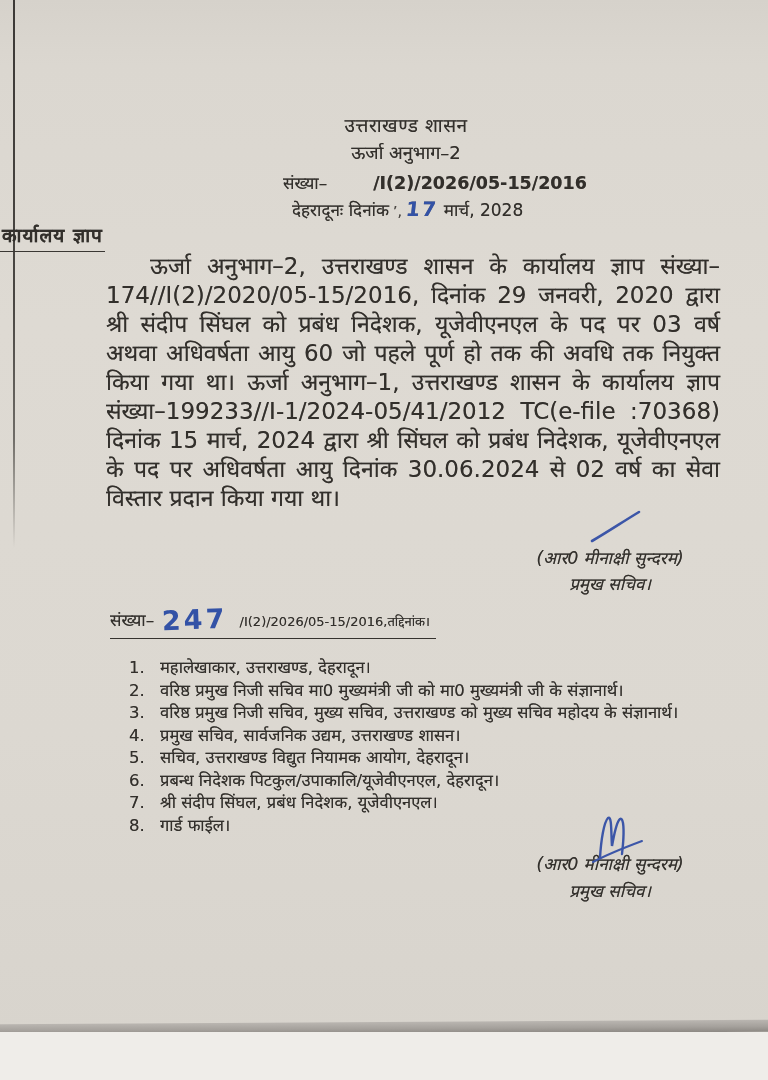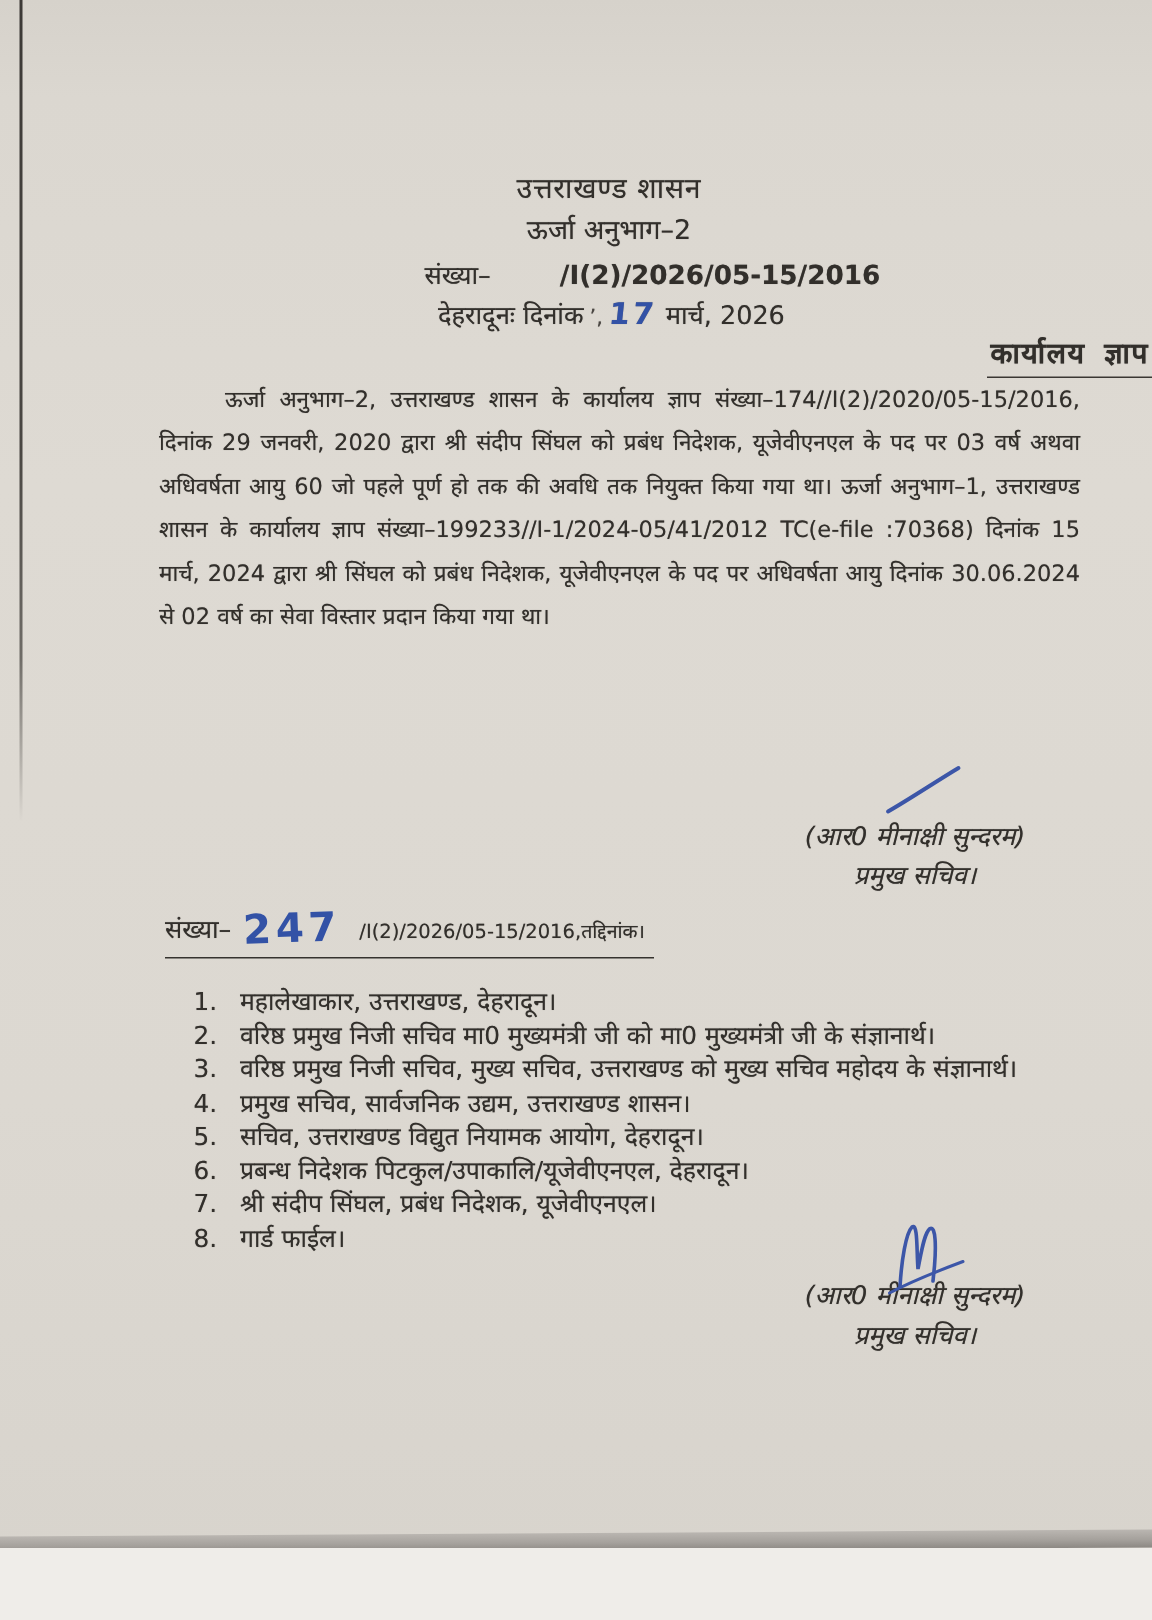--- a/index.html
+++ b/index.html
@@ -22,29 +22,29 @@
   .org-line  { top:112px; font-size:19px; letter-spacing:.5px; }
   .dept-line { top:140px; font-size:18px; }
   .number-line { position:absolute; left:283px; top:171px; font-size:17px; white-space:nowrap; }
   .number-line .gap { display:inline-block; width:46px; }
   .num-bold { font-weight:700; font-size:17.5px;text-align:right; }
   .date-line { position:absolute; left:292px; top:197px; font-size:17px; white-space:nowrap; }
   .stray-mark { font-size:14px; color:#4a4642; margin:0 2px 0 4px; }
   .hand-blue { color:#3352a6; font-weight:700; }
   .hand-17 { font-size:20px; letter-spacing:2px; display:inline-block; transform:skewX(-6deg); margin:0 6px 0 2px; }
   .doc-title {
-    position:absolute; left:0; right:0; top:222px; text-align:right;font-family:Liberation Mono, monospace;
+    position:absolute; left:0; right:0; top:222px; text-align:left;
   }
   .doc-title span {
     display:inline-block; font-size:19px; font-weight:600; letter-spacing:1px;
     border-bottom:1.6px solid #3a3733; padding:0 2px 3px 2px;
   }
   .para {
     position:absolute; left:106px; width:614px;
-    font-size:15px; line-height:29px; text-align:justify; text-indent:44px;
+    font-size:23px; line-height:29px; text-align:justify; text-indent:44px;
     overflow-wrap:break-word;
   }
   .para1 { top:252px; }
   .para2 { top:441px; }
   .sig-block { position:absolute; left:490px; width:240px; text-align:center; font-size:17px;font-style:italic; }
   .sig1 { top:545px; line-height:26px; }
   .sig2 { top:851px; line-height:27px; }
   .pen-overlay { position:absolute; left:0; top:0; width:768px; height:1080px; pointer-events:none; }
   .ref-line {
     position:absolute; left:110px; top:604px; white-space:nowrap;
@@ -73,21 +73,21 @@
 
 <div class="page">
 
   <div class="fold-line"></div>
 
   <div class="center-line org-line ink">उत्तराखण्ड शासन</div>
   <div class="center-line dept-line ink">ऊर्जा अनुभाग–2</div>
 
   <div class="number-line ink"><span>संख्या–</span><span class="gap"></span><span class="num-bold">/I(2)/2026/05-15/2016</span></div>
 
-  <div class="date-line ink"><span>देहरादूनः दिनांक</span><span class="stray-mark">’,</span><span class="hand-blue hand-17">17</span><span>मार्च, 2026</span></div>
+  <div class="date-line ink"><span>देहरादूनः दिनांक</span><span class="stray-mark">’,</span><span class="hand-blue hand-17">17</span><span>मार्च, 2028</span></div>
 
   <div class="doc-title"><span class="ink">कार्यालय ज्ञाप</span></div>
 
   <div class="para para1 ink">ऊर्जा अनुभाग–2, उत्तराखण्ड शासन के कार्यालय ज्ञाप संख्या–174//I(2)/2020/05-15/2016, दिनांक 29 जनवरी, 2020 द्वारा श्री संदीप सिंघल को प्रबंध निदेशक, यूजेवीएनएल के पद पर 03 वर्ष अथवा अधिवर्षता आयु 60 जो पहले पूर्ण हो तक की अवधि तक नियुक्त किया गया था। ऊर्जा अनुभाग–1, उत्तराखण्ड शासन के कार्यालय ज्ञाप संख्या–199233//I-1/2024-05/41/2012 TC(e-file :70368) दिनांक 15 मार्च, 2024 द्वारा श्री सिंघल को प्रबंध निदेशक, यूजेवीएनएल के पद पर अधिवर्षता आयु दिनांक 30.06.2024 से 02 वर्ष का सेवा विस्तार प्रदान किया गया था।</div>
 
   <div class="sig-block sig1">
     <div class="ink">(आर0 मीनाक्षी सुन्दरम)</div>
     <div class="ink">प्रमुख सचिव।</div>
   </div>
 

